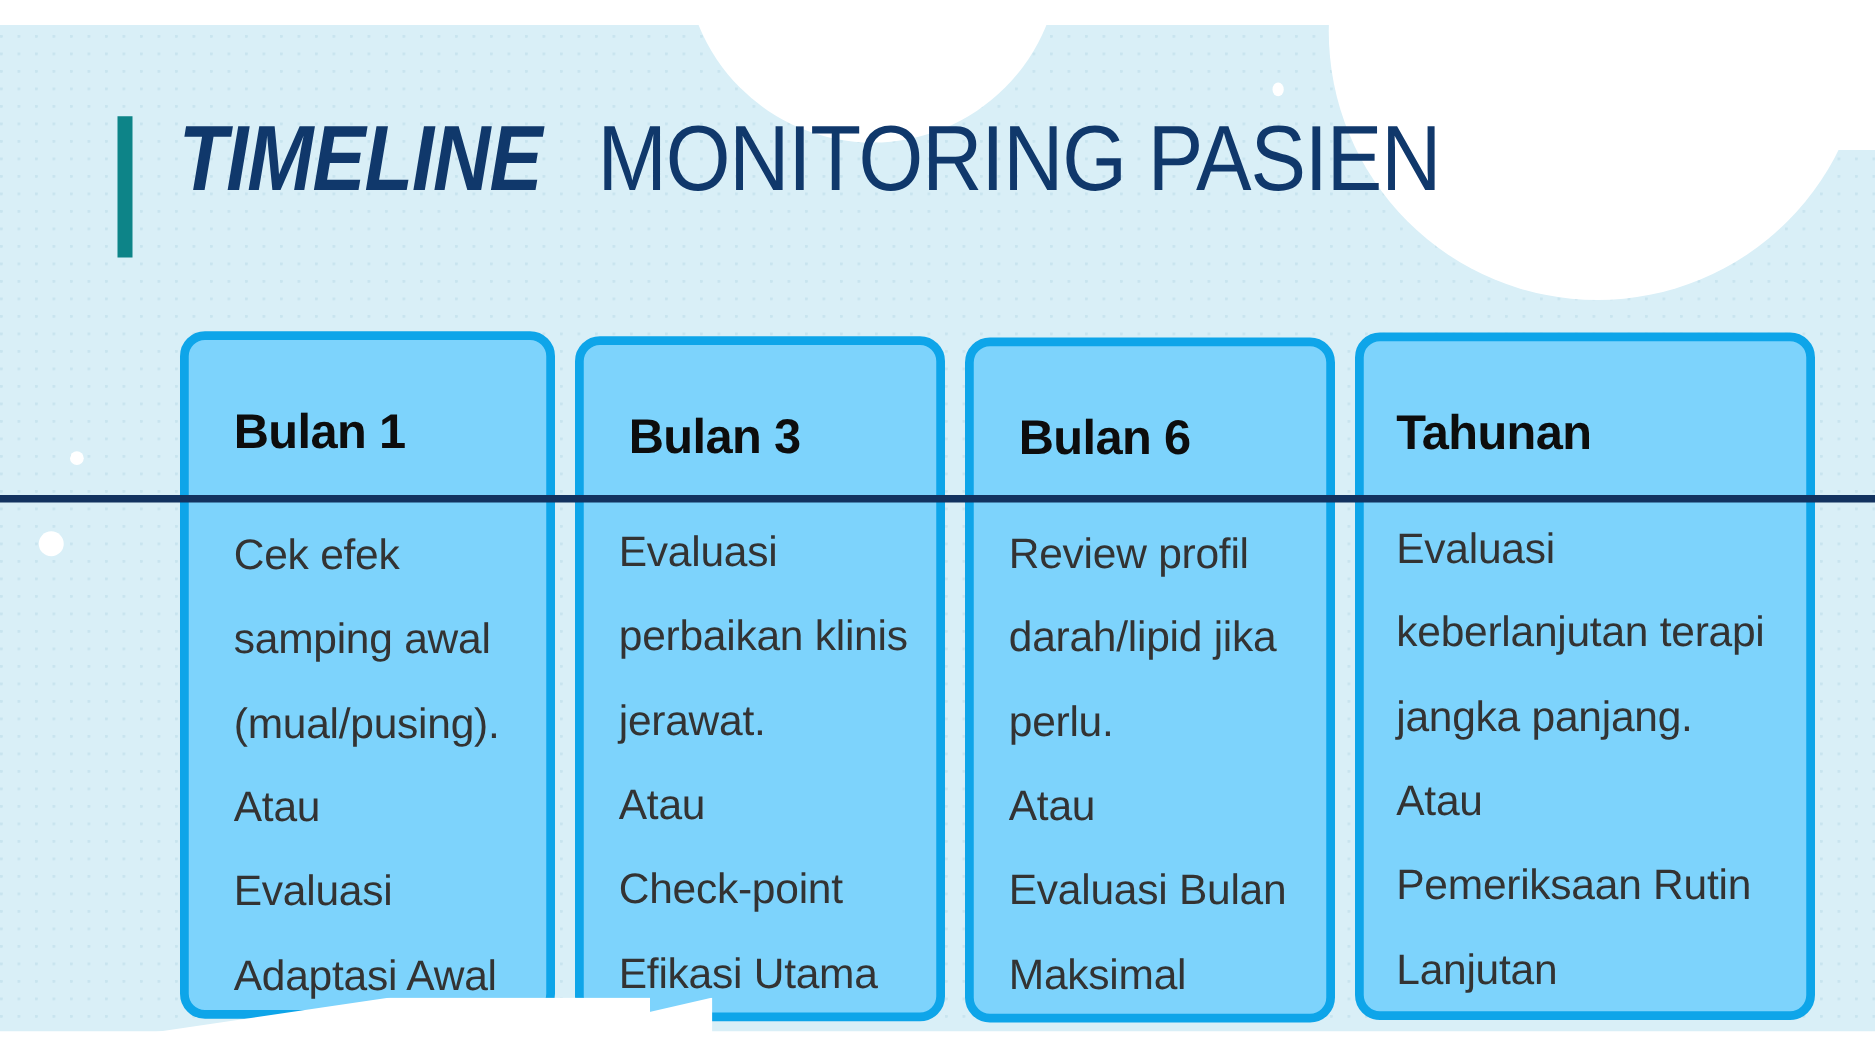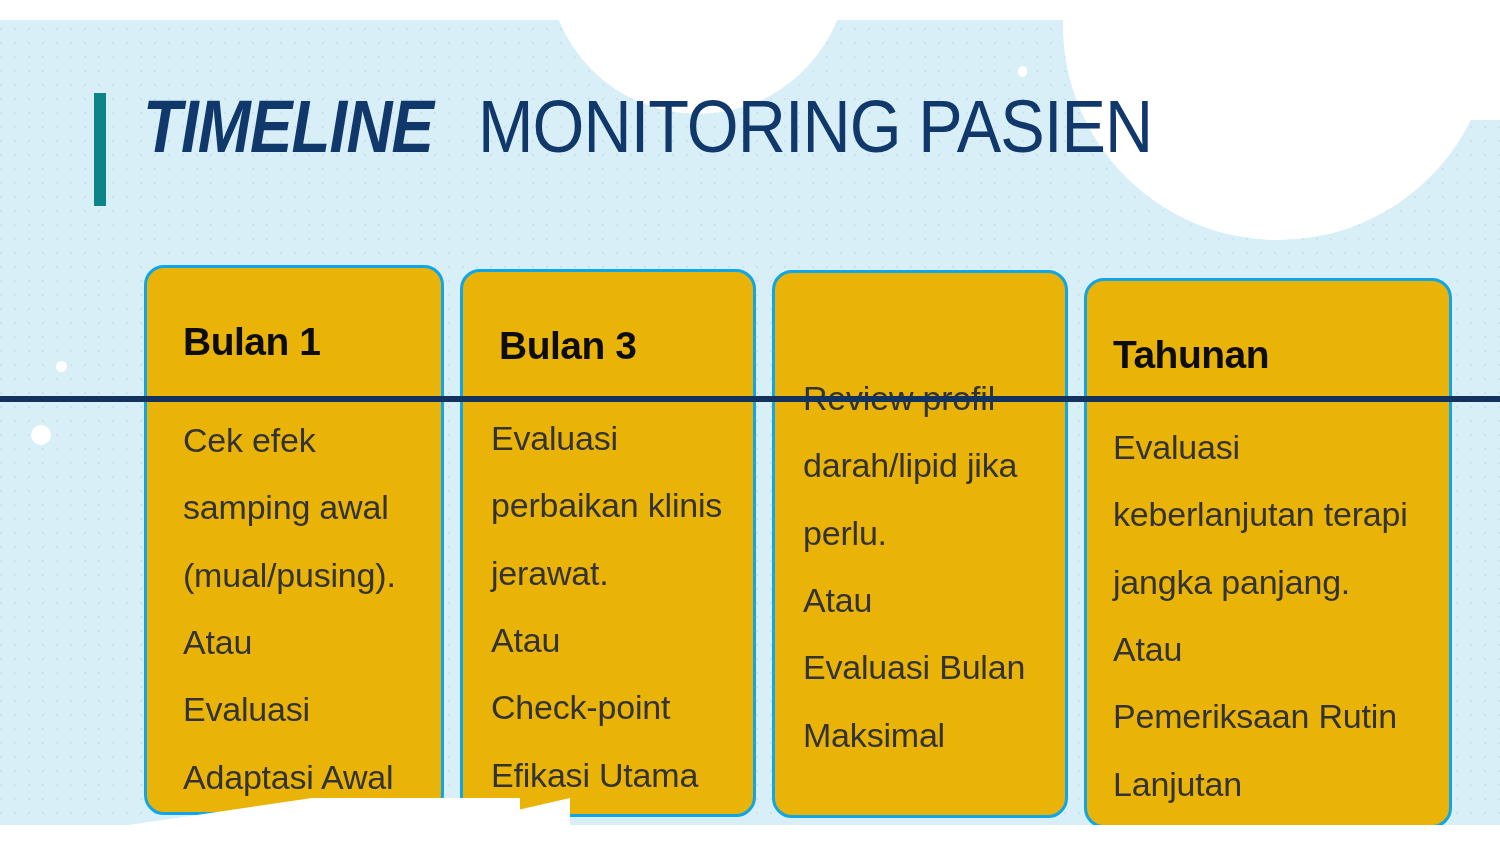--- a/index.html
+++ b/index.html
@@ -148,32 +148,32 @@
 
   
   .cards {
     position: absolute;
     left: 144px;
     top: 265px;
   }
   .card {
     position: absolute;
     top: 0;
-    background: #eab308;
-    border: 3px solid #0ea5e9;
+    background: #7dd3fc;
+    border: 7px solid #0ea5e9;
     border-radius: 20px;
     box-sizing: border-box;
     height: 550px;
     padding: 54px 0 0 0;
     overflow: hidden;
   }
   .card-1 { left: 0px;    width: 300px; }
   .card-2 { left: 316px;  width: 296px; top: 4px;  height: 548px; }
   .card-3 { left: 628px;  width: 296px; top: 5px;  height: 548px; }
-  .card-4 { left: 940px;  width: 368px; top: 1px;  height: 550px; margin-top: 12px; }
+  .card-4 { left: 940px;  width: 368px; top: 1px;  height: 550px; }
 
   .card-title {
     font-size: 39px;
     font-weight: 700;
     color: #0d0d0d;
     letter-spacing: -0.5px;
     padding: 0 0 0 36px;
     line-height: 1.05;
     white-space: nowrap;
   }
@@ -243,20 +243,21 @@
       <div class="card-title">Bulan 3</div>
       <div class="card-body">Evaluasi
 perbaikan klinis
 jerawat.
 Atau
 Check-point
 Efikasi Utama</div>
     </div>
 
     <div class="card card-3">
+      <div class="card-title">Bulan 6</div>
       <div class="card-body">Review profil
 darah/lipid jika
 perlu.
 Atau
  Evaluasi Bulan
 Maksimal</div>
     </div>
 
     <div class="card card-4">
       <div class="card-title">Tahunan</div>

